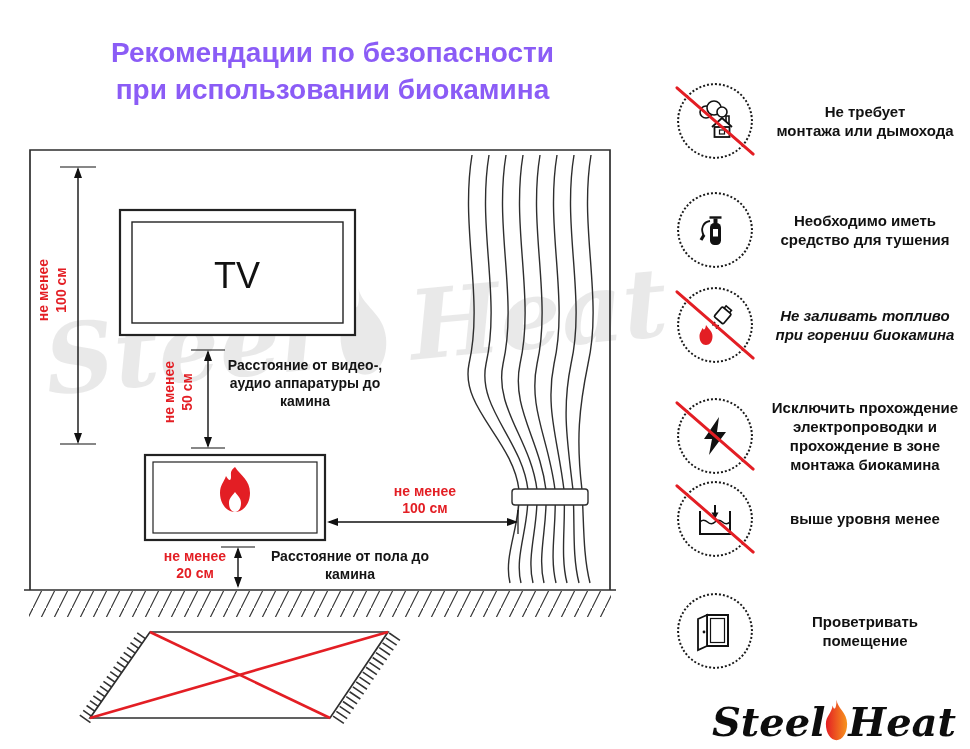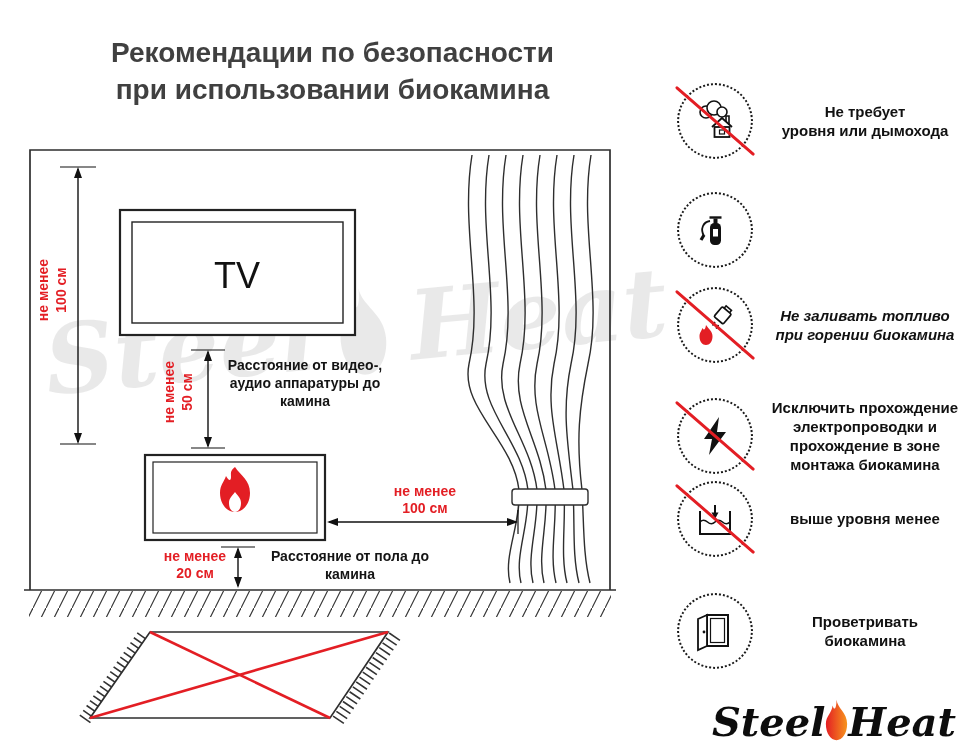--- a/index.html
+++ b/index.html
@@ -1,19 +1,19 @@
 <!DOCTYPE html>
 <html><head>
 <meta charset="utf-8">
 <style>
   html,body{margin:0;padding:0;background:#fff;}
   .page{position:relative;width:970px;height:749px;background:#fff;overflow:hidden;
         font-family:"Liberation Sans",sans-serif;color:#111;}
   .title{position:absolute;left:60px;top:34px;width:545px;text-align:center;
-         font-size:28px;font-weight:bold;line-height:1.33;color:#404040;z-index:3;}
+         font-size:28px;font-weight:bold;line-height:1.33;color:#8b5cf6;z-index:3;}
   .title span{display:block;}
   .watermark{position:absolute;left:45px;top:305px;display:flex;align-items:center;gap:16px;
              transform:rotate(-5.5deg);transform-origin:left center;
              font-family:"DejaVu Serif",serif;font-style:italic;font-weight:bold;
              font-size:96px;color:rgba(0,0,0,0.085);z-index:0;white-space:nowrap;pointer-events:none;}
   .diagram{position:absolute;left:20px;top:140px;z-index:1;}
   .diagram text{font-family:"Liberation Sans",sans-serif;}
   .red-label{fill:#e31e24;font-weight:bold;font-size:14px;}
   .note-label{fill:#141414;font-weight:bold;font-size:14px;}
   .tv-label{font-family:"DejaVu Serif",serif;font-size:36px;fill:#111;}
@@ -149,37 +149,41 @@
         </g>
         <path d="M33 23 v-6 h3 v9" fill="none" stroke="#111" stroke-width="1.6"></path>
         <path d="M19 28 L29 19 L39 28" fill="none" stroke="#111" stroke-width="1.8"></path>
         <rect x="21.5" y="28" width="15" height="10" fill="none" stroke="#111" stroke-width="1.8"></rect>
         <rect x="26.5" y="31" width="5" height="4" fill="none" stroke="#111" stroke-width="1.2"></rect>
       </svg>
       <div class="cross"></div>
     </div>
     <div class="rule-text">
       <span>Не требует</span>
-      <span>уровня или дымохода</span>
+      <span>монтажа или дымохода</span>
     </div>
   </div>
 
   <div class="rule row2">
     <div class="icon-wrap">
       <div class="dotted-circle"></div>
       <svg class="icon-svg" width="44" height="44" viewBox="0 0 44 44">
         <path d="M17 13 C 10 14 7 21 11 28" fill="none" stroke="#111" stroke-width="1.8"></path>
         <path d="M11 27 l-3 5" stroke="#111" stroke-width="3.2"></path>
         <rect x="20.5" y="10.5" width="4" height="5" fill="#111"></rect>
         <line x1="16.5" y1="9.5" x2="28.5" y2="9.5" stroke="#111" stroke-width="2.4"></line>
         <rect x="17" y="15" width="11" height="22" rx="4.5" fill="#111"></rect>
         <rect x="20" y="21" width="5" height="7.5" fill="#fff"></rect>
       </svg>
 
     </div>
+    <div class="rule-text">
+      <span>Необходимо иметь</span>
+      <span>средство для тушения</span>
+    </div>
   </div>
 
   <div class="rule row3">
     <div class="icon-wrap">
       <div class="dotted-circle"></div>
       <svg class="icon-svg" width="44" height="44" viewBox="0 0 44 44">
         <g transform="rotate(40 30 12)">
           <rect x="24" y="6" width="12" height="13" rx="1.5" fill="#fff" stroke="#111" stroke-width="1.7"></rect>
           <path d="M26.5 6 v-3 h7 v3" fill="none" stroke="#111" stroke-width="1.6"></path>
         </g>
@@ -232,21 +236,21 @@
       <svg class="icon-svg" width="44" height="44" viewBox="0 0 44 44">
         <rect x="14" y="6" width="21" height="31" fill="none" stroke="#111" stroke-width="2"></rect>
         <rect x="17.5" y="9.5" width="14" height="24" fill="none" stroke="#111" stroke-width="1.2"></rect>
         <polygon points="14,6 5,10 5,41 14,37" fill="#fff" stroke="#111" stroke-width="1.8"></polygon>
         <circle cx="11" cy="23" r="1.4" fill="#111"></circle>
       </svg>
 
     </div>
     <div class="rule-text">
       <span>Проветривать</span>
-      <span>биокамина</span>
+      <span>помещение</span>
     </div>
   </div>
 
   <div class="logo">
     <span>Steel</span>
     <svg class="flame" width="29" height="46" viewBox="0 0 30 44">
       <defs>
         <linearGradient id="flameGrad" x1="0" y1="0" x2="1" y2="0">
           <stop offset="0" stop-color="#e31e24"></stop>
             <stop offset="1" stop-color="#f7941d"></stop>

